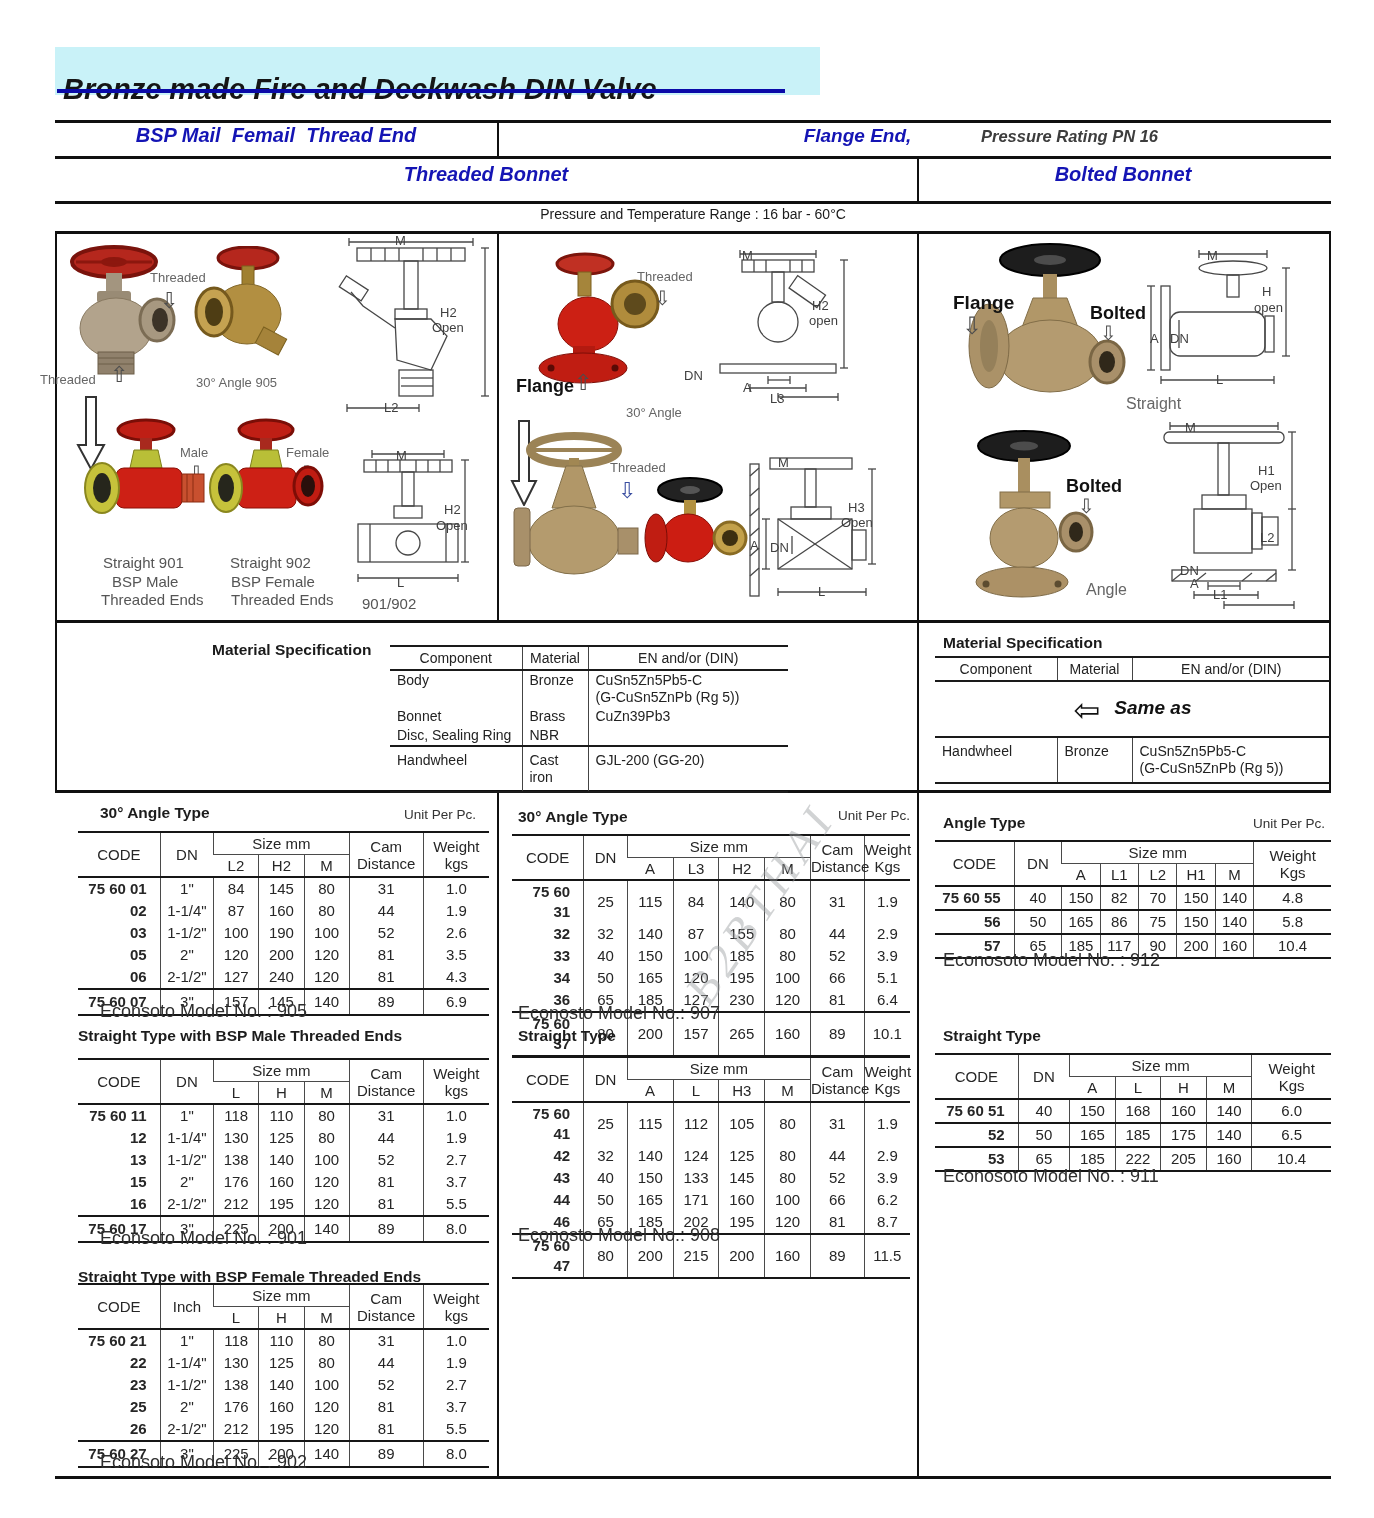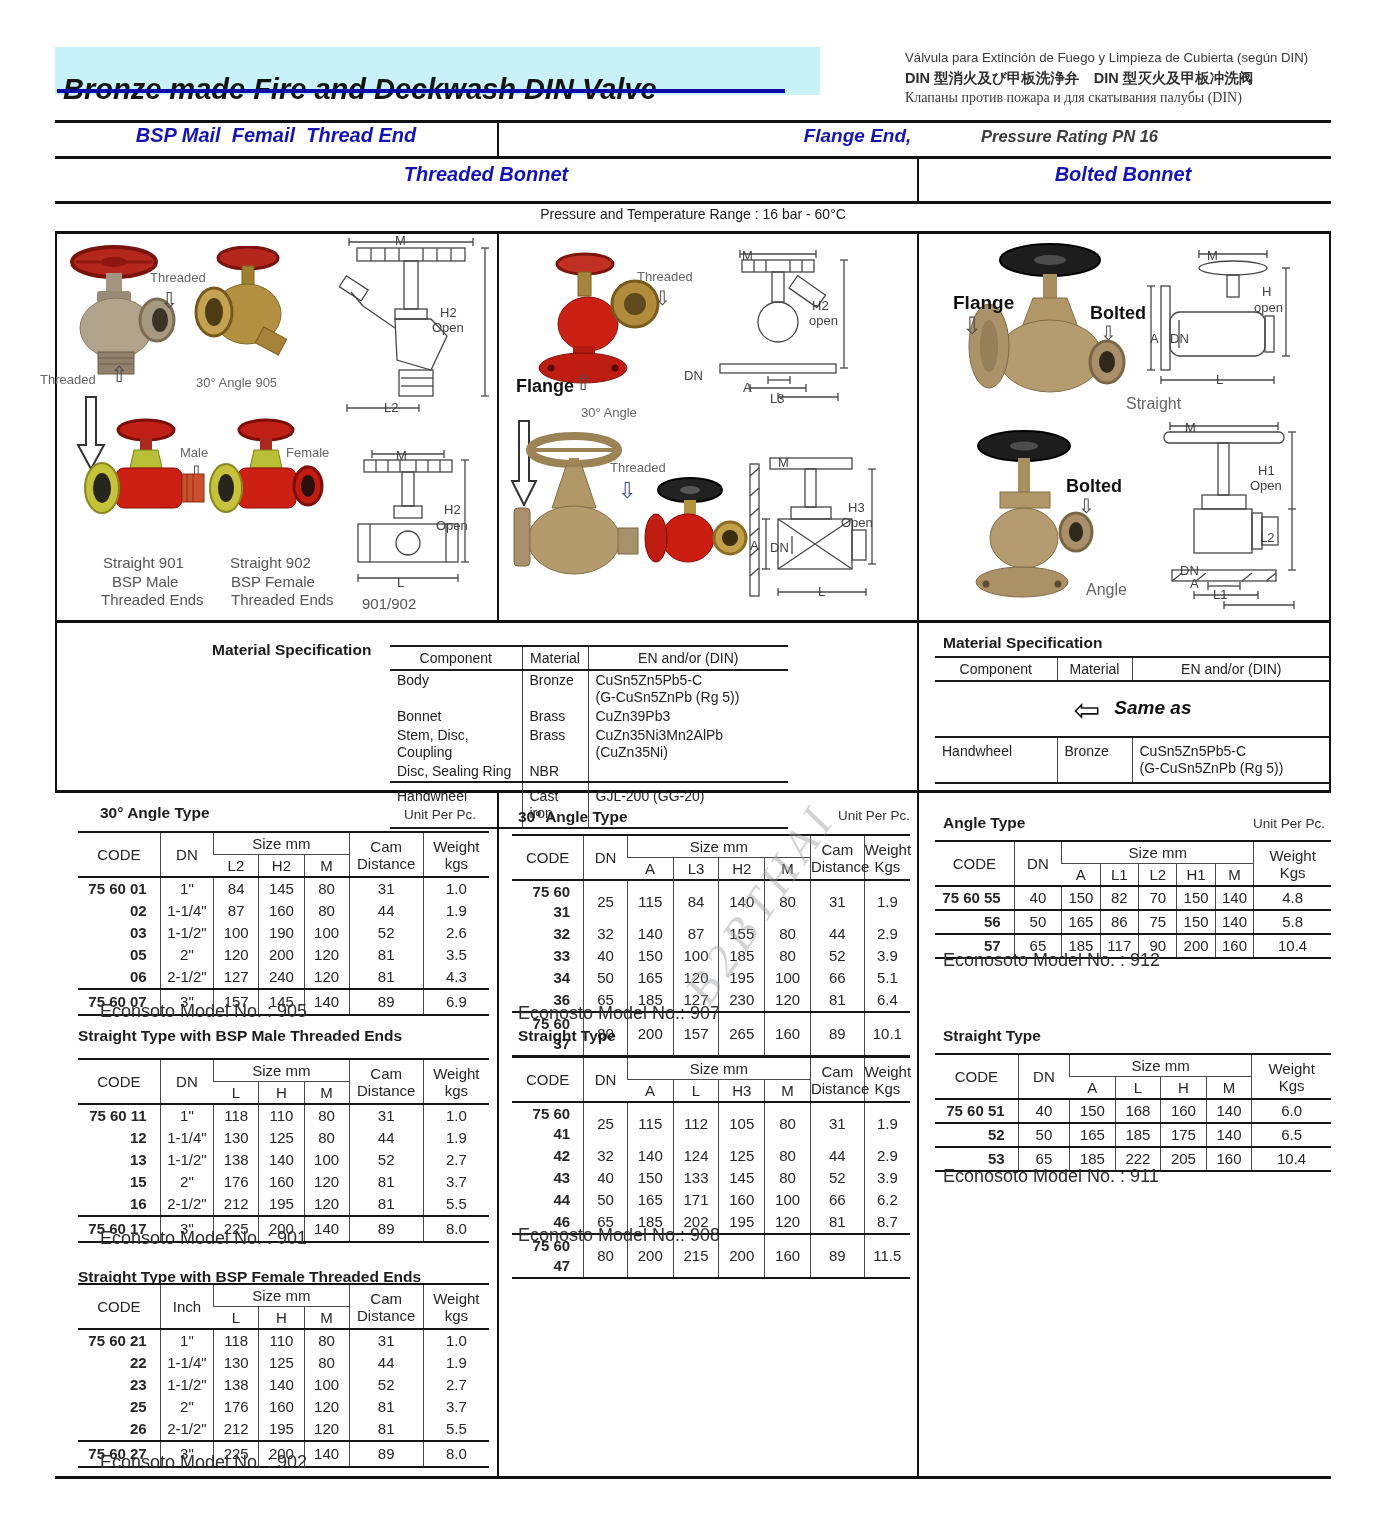--- a/index.html
+++ b/index.html
@@ -63,25 +63,20 @@
            font-size:46px;letter-spacing:7px;color:#9b9ea1;opacity:.45;white-space:nowrap;}
 </style>
 </head>
 <body>
 
 <div id="page">
 
   <div class="abs title-bg" style="left:55px;top:47px;width:765px;height:48px;"></div>
   <div class="abs title" style="left:63px;top:53px;margin-top:20px;">Bronze made Fire and Deckwash DIN Valve</div>
   <div class="abs title-line" style="left:57px;top:89px;width:728px;height:4px;"></div>
-  <div class="abs tri" style="left:905px;top:48px;width:430px;">
-    <div>Válvula para Extinción de Fuego y Limpieza de Cubierta (según DIN)</div>
-    <div class="cjk">DIN 型消火及び甲板洗浄弁　DIN 型灭火及甲板冲洗阀</div>
-    <div class="ru">Клапаны против пожара и для скатывания  палубы (DIN)</div>
-  </div>
 
   <div class="hr" style="top:120px;"></div>
   <div class="hr" style="top:156px;"></div>
   <div class="hr" style="top:201px;"></div>
   <div class="hr" style="top:231px;"></div>
   <div class="hr" style="top:620px;"></div>
   <div class="hr" style="top:790px;"></div>
   <div class="hr" style="top:1476px;"></div>
 
   <div class="vr" style="left:497px;top:120px;height:36px;"></div>
@@ -237,21 +232,21 @@
     <circle cx="110" cy="52" r="11" fill="#5e4a1c"></circle>
     <rect x="48" y="94" width="22" height="12" fill="#b31a10"></rect>
     <ellipse cx="58" cy="116" rx="44" ry="15" fill="#c01d12" stroke="#7e0d06"></ellipse>
     <circle cx="26" cy="116" r="3.5" fill="#5a0a05"></circle>
       <circle cx="90" cy="116" r="3.5" fill="#5a0a05"></circle>
   </svg>
   <div class="abs glab" style="left:637px;top:269px;">Threaded</div>
   <span class="ar" style="left:654px;top:288px;font-size:20px;">⇩</span>
   <div class="abs blab" style="left:516px;top:376px;">Flange</div>
   <span class="ar" style="left:574px;top:372px;">⇧</span>
-  <div class="abs glab" style="left:581px;top:405px;">30° Angle</div>
+  <div class="abs glab" style="left:626px;top:405px;">30° Angle</div>
   <svg class="abs" style="left:510px;top:420px;" width="28" height="86" viewBox="0 0 28 86">
     <path d="M9 1 h10 v60 h7 L14 85 L2 61 h7 Z" fill="#fff" stroke="#333" stroke-width="2"></path>
   </svg>
 
   <svg class="abs" style="left:698px;top:246px;" width="155" height="156" viewBox="0 0 155 156">
     <g fill="none" stroke="#474747" stroke-width="1.3">
       <line x1="42" y1="8" x2="118" y2="8"></line>
         <line x1="42" y1="4" x2="42" y2="12"></line>
         <line x1="118" y1="4" x2="118" y2="12"></line>
       <rect x="44" y="14" width="72" height="12"></rect>
@@ -462,25 +457,20 @@
         <td>Bronze</td>
         <td class="pre">CuSn5Zn5Pb5-C
 (G-CuSn5ZnPb (Rg 5))</td>
       </tr>
       <tr>
         <td>Bonnet</td>
         <td>Brass</td>
         <td>CuZn39Pb3</td>
       </tr>
       <tr>
-        <td>Stem, Disc, Coupling</td>
-        <td>Brass</td>
-        <td>CuZn35Ni3Mn2AlPb (CuZn35Ni)</td>
-      </tr>
-      <tr>
         <td>Disc, Sealing Ring</td>
         <td>NBR</td>
         <td></td>
       </tr>
     </tbody>
     <tbody class="foot">
       <tr>
         <td>Handwheel</td>
         <td>Cast iron</td>
         <td>GJL-200 (GG-20)</td>

